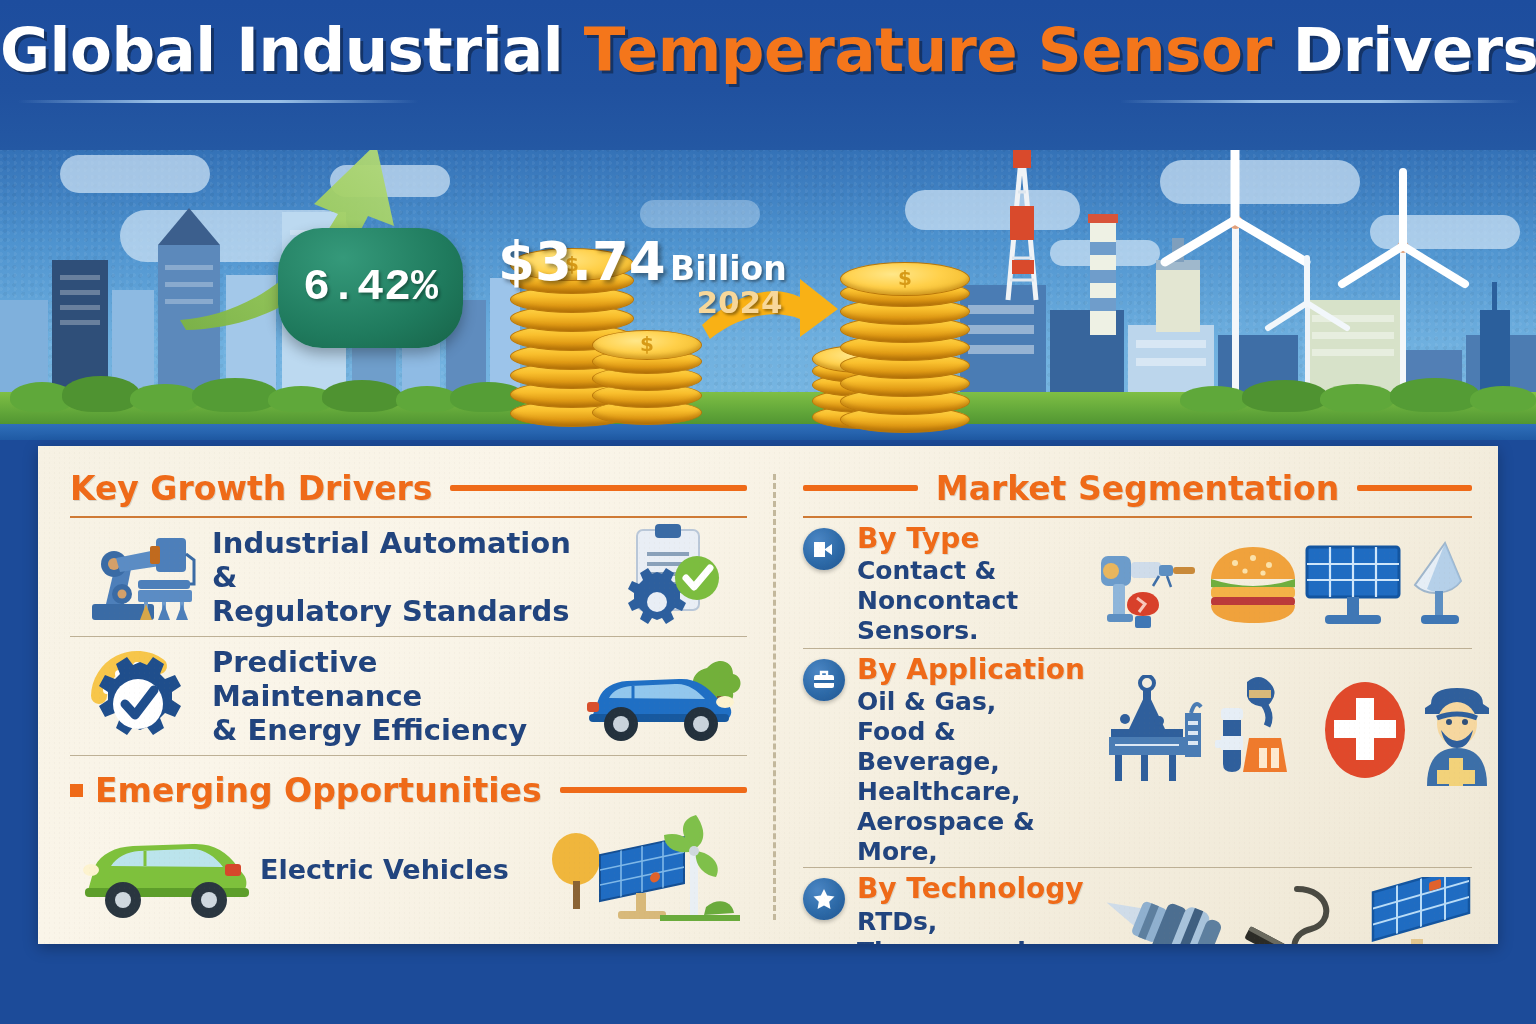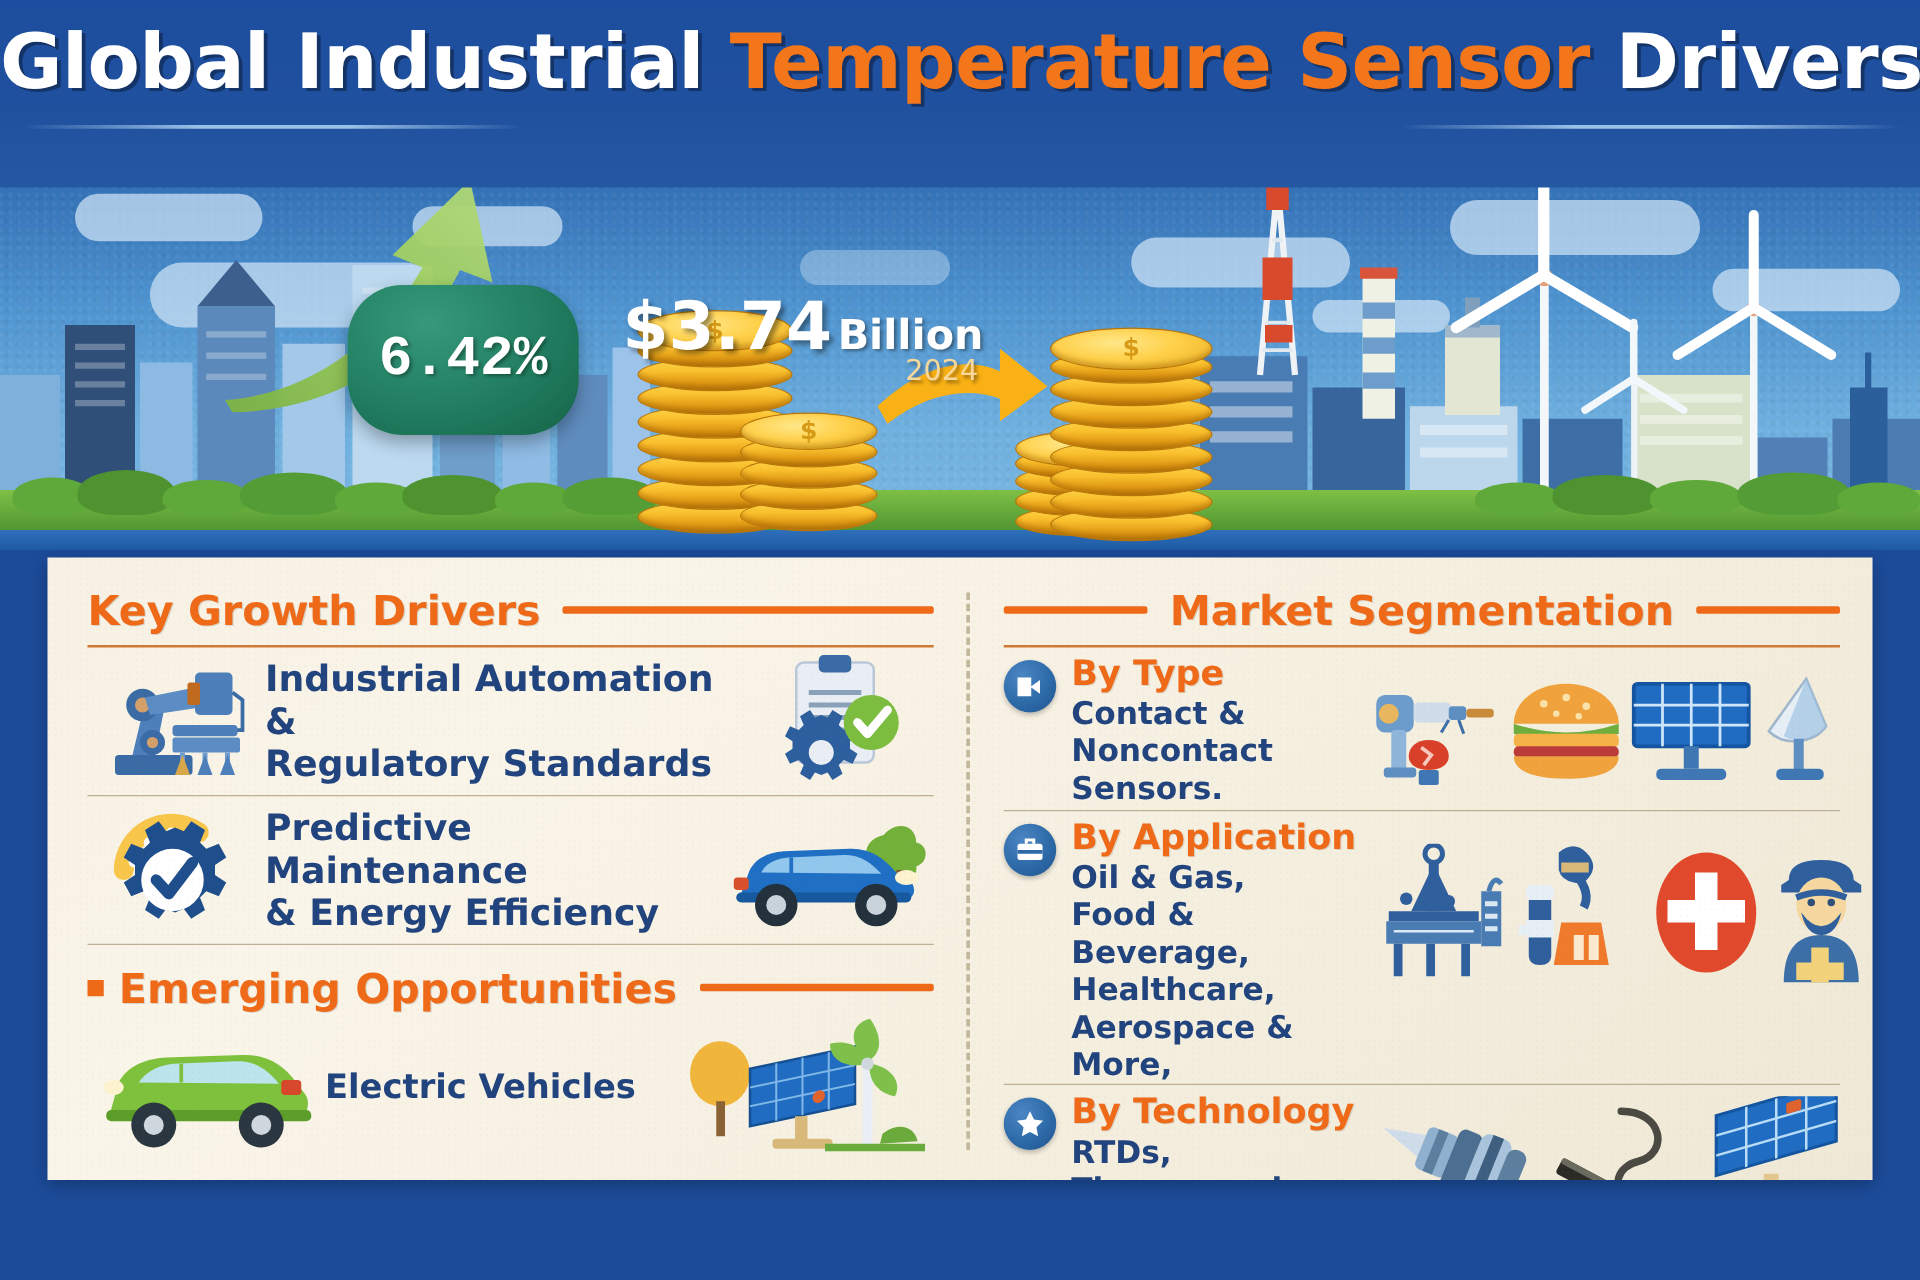--- a/index.html
+++ b/index.html
@@ -108,21 +108,21 @@
     font-size:53px; font-weight:bold; color:#ffffff;
     text-shadow:3px 3px 4px rgba(0,0,0,.4);
     font-family:"DejaVu Sans","Liberation Sans",sans-serif;
   }
   .val .unit{
     font-size:33px; font-weight:bold; color:#ffffff;
     text-shadow:2px 2px 3px rgba(0,0,0,.4);
     font-family:"DejaVu Sans","Liberation Sans",sans-serif;
   }
   .val .yr{
-    font-size:23px; font-weight:normal; color:#f7d79a;
+    font-size:31px; font-weight:bold; color:#f7d79a;
     text-shadow:2px 2px 3px rgba(0,0,0,.4);
     font-family:"DejaVu Sans","Liberation Sans",sans-serif;
   }
   .val-2024{ left:498px; top:215px;margin-top:16px; }
   .val-2032{ left:818px; top:210px; }
 
   
   .coins{ position:absolute; z-index:8; }
   .coin{
     position:absolute; border-radius:50%;

